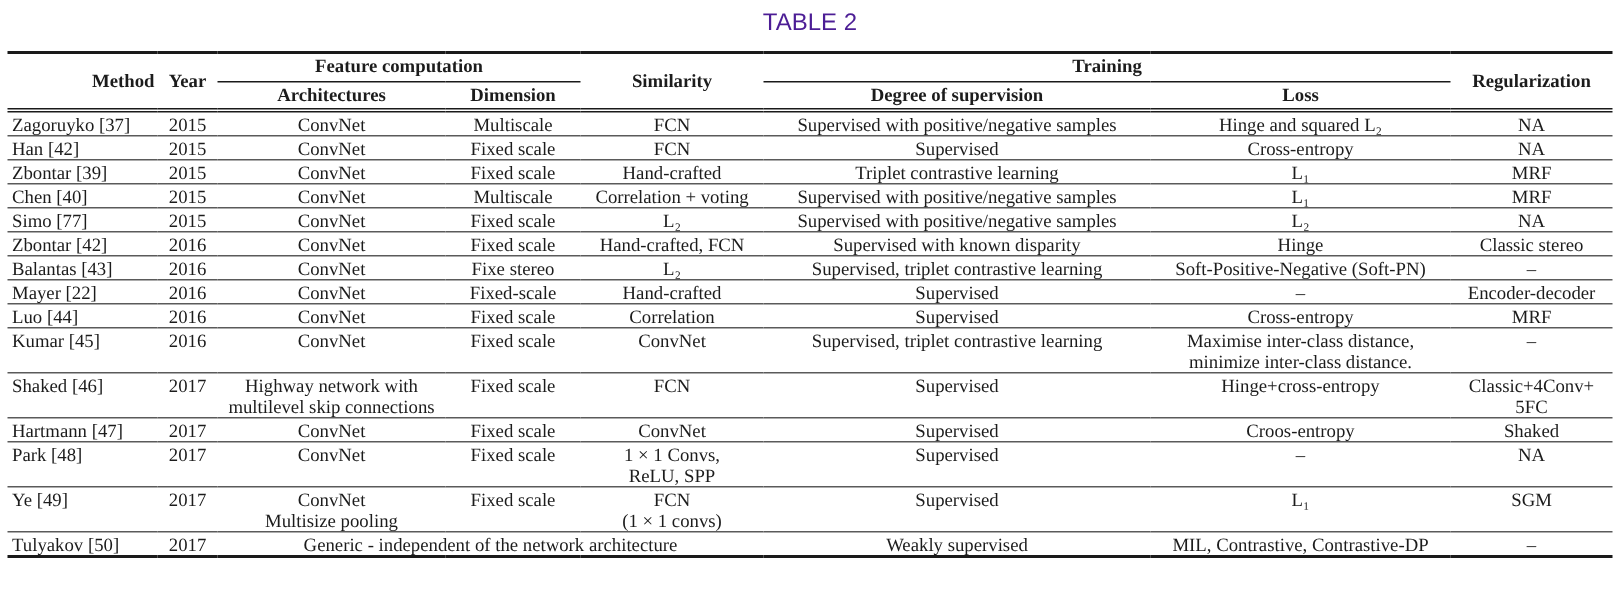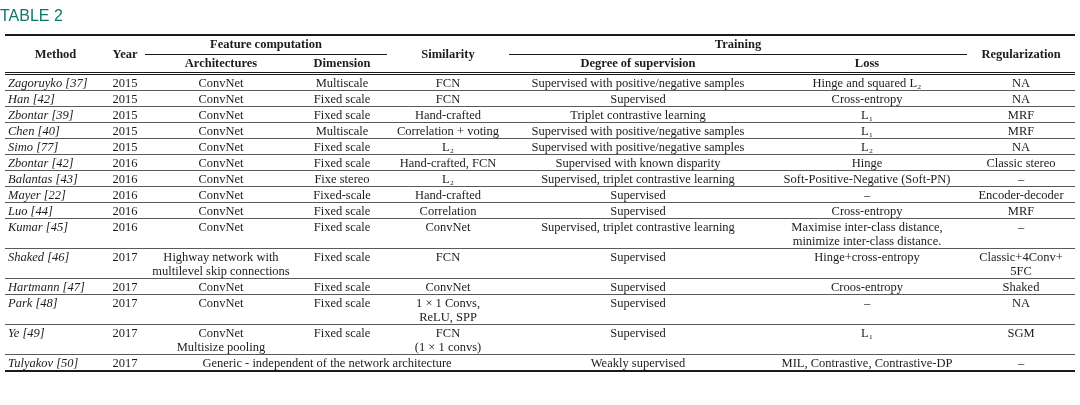--- a/index.html
+++ b/index.html
@@ -8,23 +8,24 @@
     background: #ffffff;
   }
   body {
     width: 1080px;
     height: 405px;
     overflow: hidden;
     font-family: "Liberation Serif", serif;
     color: #1c1c1c;
   }
   .title-block {
+    text-align: center;
     padding-top: 6px;
     font-family: "Liberation Sans", sans-serif;
-    color: #0f766e;
+    color: #4c1d95;
   }
   .table-label {
     font-size: 16px;
     line-height: 19px;
   }
   .table-caption {
     font-size: 16.5px;
     line-height: 20px;
   }
   table.cmp {
@@ -46,34 +47,33 @@
     vertical-align: middle;
     line-height: 15px;
     font-size: 12.5px;
   }
   thead th.group {
     border-bottom: 1px solid #1a1a1a;
     vertical-align: bottom;
     padding-bottom: 2px;
   }
   thead th.left {
-    text-align: center;
+    text-align: right;
     padding-left: 3px;
   }
   tbody td {
     text-align: center;
     vertical-align: top;
     padding: 0.5px 3px;
     line-height: 14px;
     white-space: pre-line;
   }
   tbody td.left {
     text-align: left;
     padding-left: 3px;
-    font-style: italic;
   }
   tbody tr + tr {
     border-top: 1px solid #5a5a5a;
   }
 </style>
 </head>
 <body>
 
 <div class="title-block">
   <div class="table-label">TABLE 2</div>

